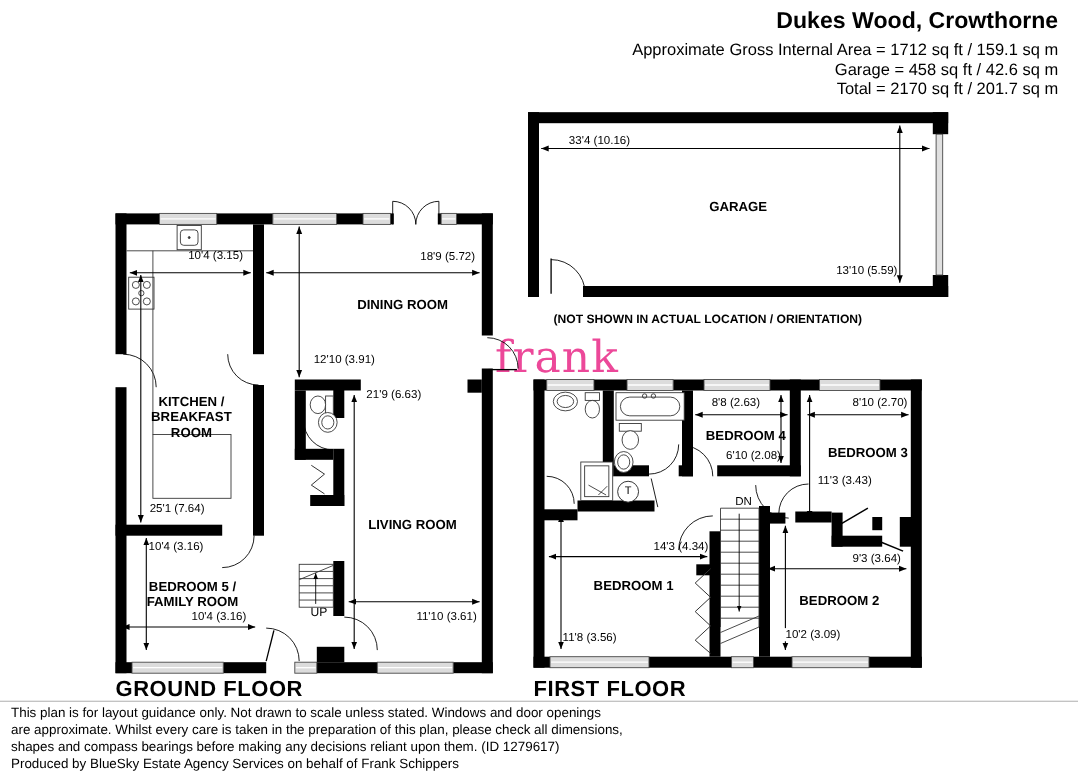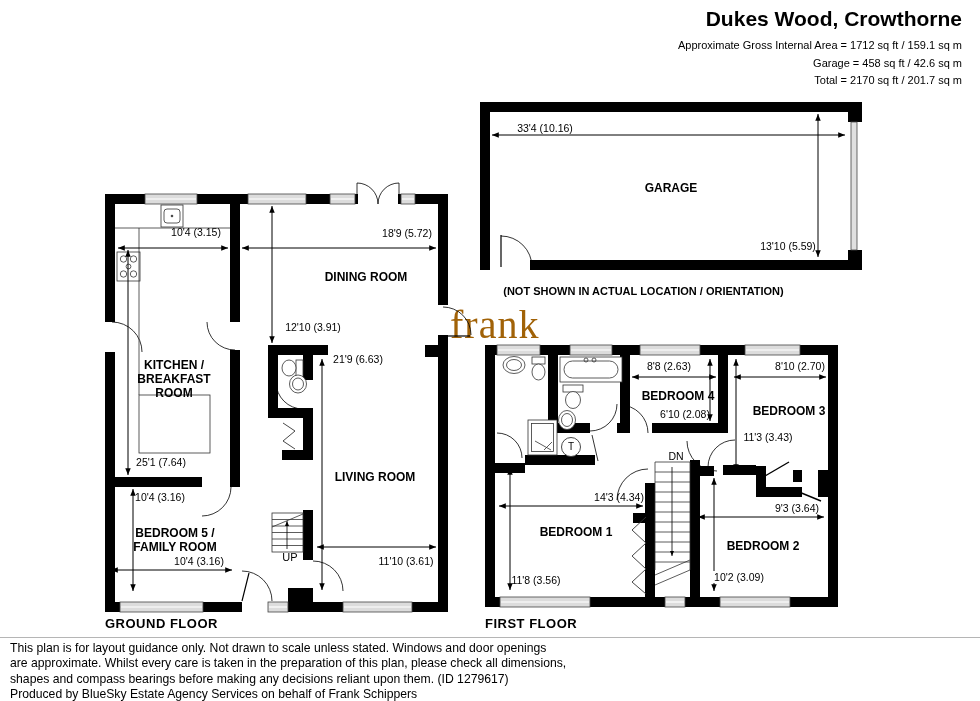--- a/index.html
+++ b/index.html
@@ -4,24 +4,24 @@
 <style>
   html,body{margin:0;padding:0;background:#fff;}
   #page{position:relative;width:980px;height:701px;background:#fff;overflow:hidden;
         font-family:"Liberation Sans",sans-serif;color:#000;}
   svg{position:absolute;left:0;top:0;}
   .lbl{position:absolute;transform:translate(-50%,-50%);font-weight:normal;font-size:10.5px;
        white-space:nowrap;line-height:12px;}
   .room{position:absolute;transform:translate(-50%,-50%);font-weight:bold;font-size:12px;
         text-align:center;white-space:pre-line;line-height:14px;}
   .bg{background:#fff;padding:0 2px;}
-  .floor-title{position:absolute;font-weight:bold;font-size:13px;letter-spacing:.5px;}
+  .floor-title{position:absolute;font-weight:bold;font-size:20px;letter-spacing:.5px;}
   #header{position:absolute;top:6px;right:18px;text-align:right;}
   #header .t{font-weight:bold;font-size:21px;line-height:26px;}
-  #header .a{font-size:11px;line-height:17.5px;margin-top:5px;}
+  #header .a{font-size:15px;line-height:17.5px;margin-top:5px;}
   #footer{position:absolute;left:10px;top:641px;font-size:12.2px;line-height:15.3px;}
   #sep{position:absolute;left:0;top:637px;width:980px;height:1px;background:#b5b5b5;}
   #wm-logo{position:absolute;left:326px;top:266px;font-family:"DejaVu Serif",serif;
            font-weight:bold;font-size:150px;line-height:150px;letter-spacing:-20px;
            mix-blend-mode:multiply;}
   #wm-text{position:absolute;left:450px;top:302px;font-family:"DejaVu Serif",serif;
            font-size:40px;line-height:46px;letter-spacing:1px;mix-blend-mode:multiply;}
   .note{position:absolute;transform:translate(-50%,-50%);font-weight:bold;font-size:11px;white-space:nowrap;padding-left:45px;}
 </style>
 </head>
@@ -251,21 +251,21 @@
       <line x1="710" y1="359" x2="710" y2="421" marker-start="url(#mA)" marker-end="url(#mA)"></line>
       <line x1="734" y1="377" x2="826" y2="377" marker-start="url(#mA)" marker-end="url(#mA)"></line>
       <line x1="736" y1="359" x2="736" y2="471" marker-start="url(#mA)" marker-end="url(#mA)"></line>
       <line x1="499" y1="506" x2="643" y2="506" marker-start="url(#mA)" marker-end="url(#mA)"></line>
       <line x1="510" y1="468" x2="510" y2="590" marker-start="url(#mA)" marker-end="url(#mA)"></line>
       <line x1="698" y1="517" x2="824" y2="517" marker-start="url(#mA)" marker-end="url(#mA)"></line>
       <line x1="714" y1="478" x2="714" y2="591" marker-start="url(#mA)" marker-end="url(#mA)"></line>
     </g>
   </svg>
 
-  <div id="wm-text" style="color:#a16207;font-family:Liberation Serif, serif;">
+  <div id="wm-text" style="color:#ec4899;">
     <div>frank</div>
   </div>
 
   <div id="header">
     <div class="t">Dukes Wood, Crowthorne</div>
     <div class="a">
       <div>Approximate Gross Internal Area = 1712 sq ft / 159.1 sq m</div>
       <div>Garage = 458 sq ft / 42.6 sq m</div>
       <div>Total = 2170 sq ft / 201.7 sq m</div>
     </div>

